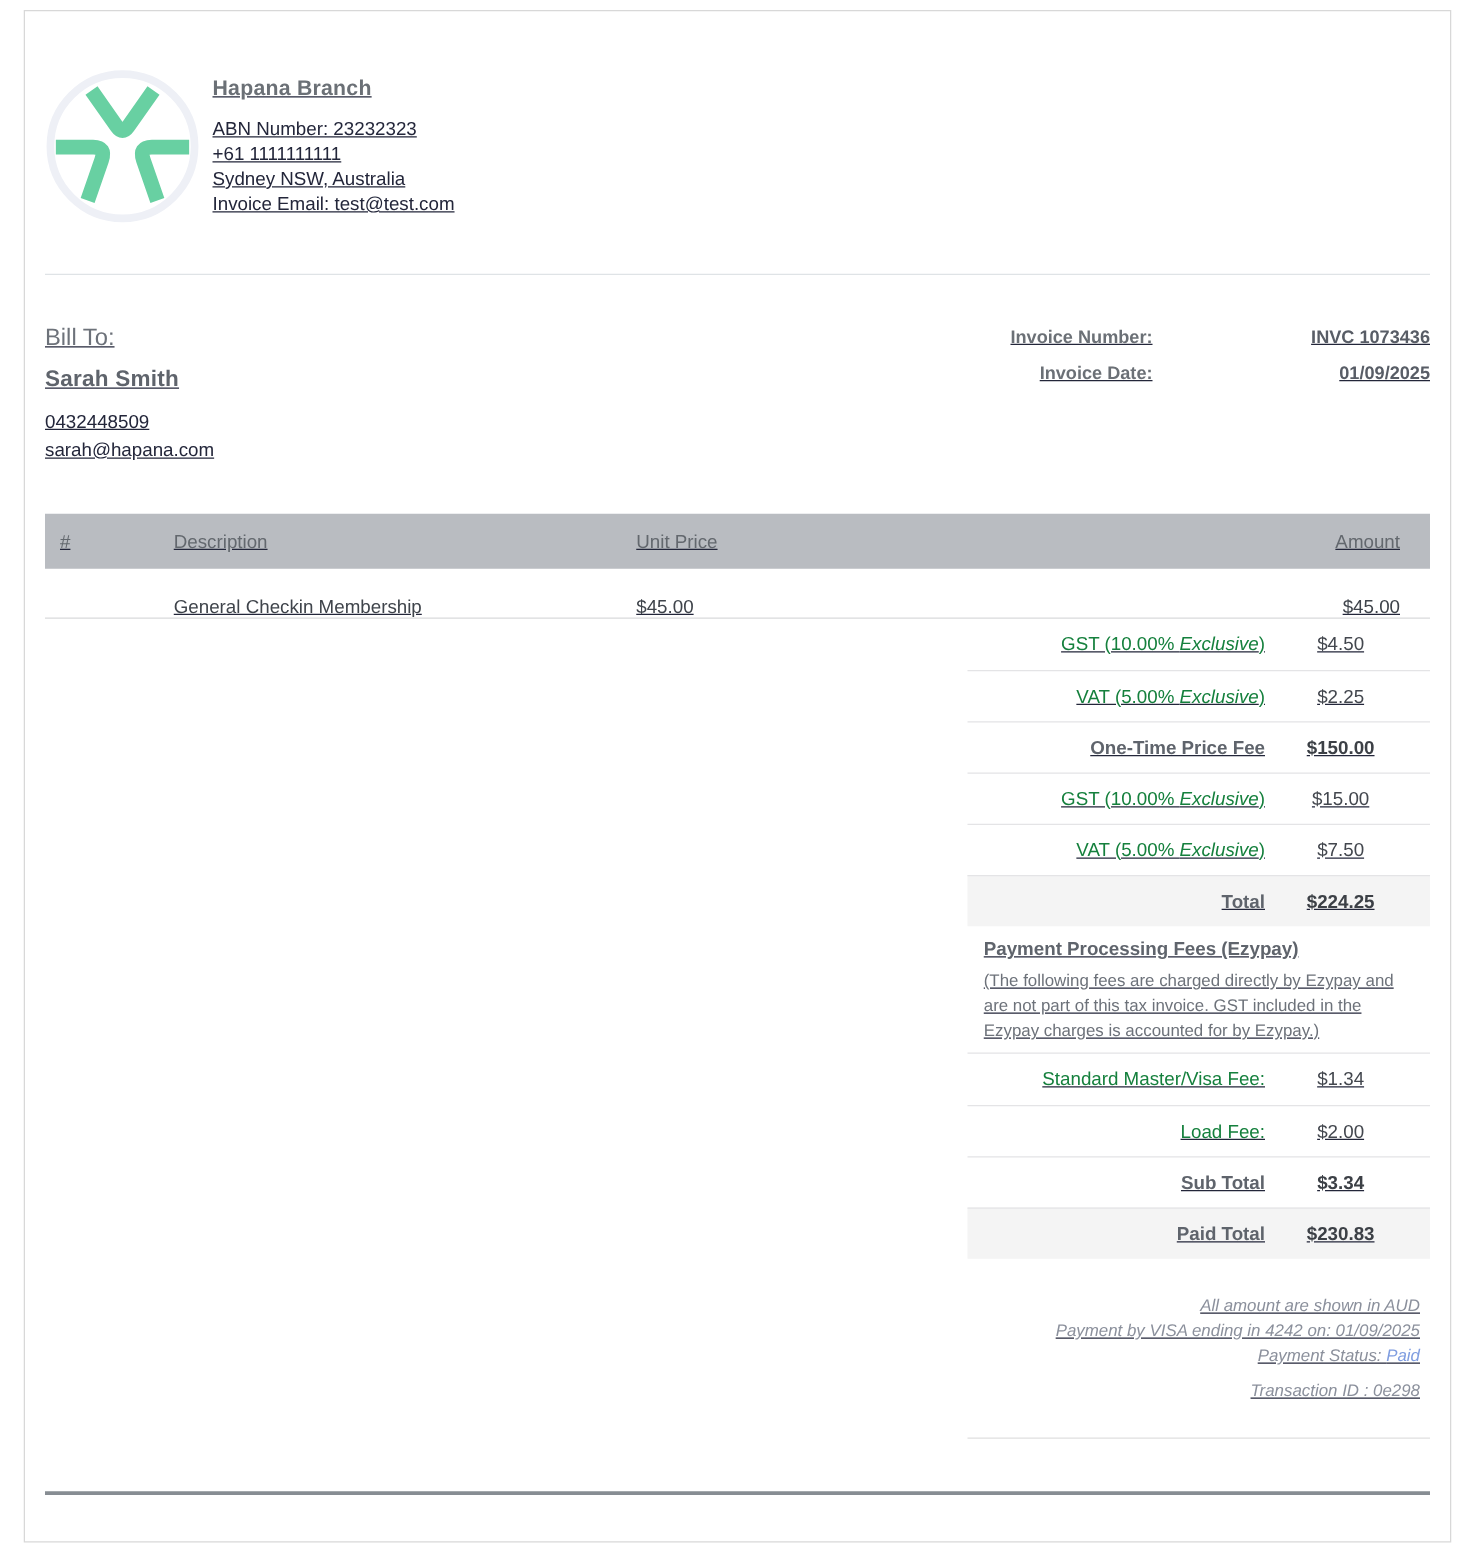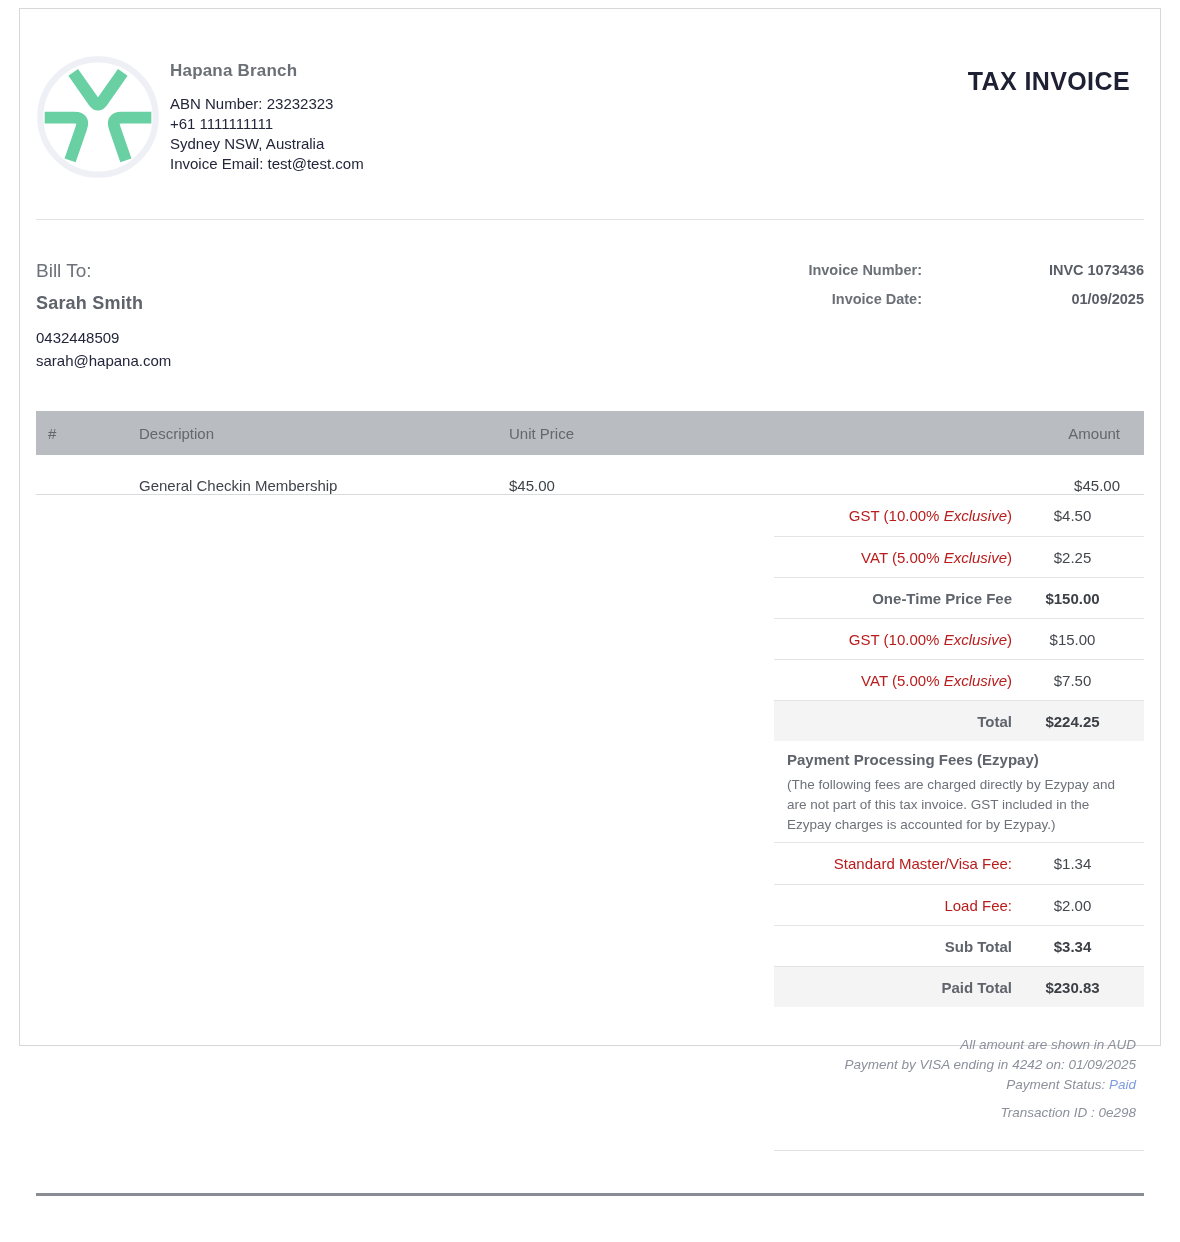--- a/index.html
+++ b/index.html
@@ -5,24 +5,25 @@
   * { box-sizing: border-box; }
   html,body { margin:0; padding:0; background:#ffffff; }
   body {
     width:1180px; height:1242px;
     font-family:"Liberation Sans", sans-serif;
     color:#23263a;
   }
   .page {
     position:relative;
     margin:8px 19px 12px 19px;
-    width:1142px; height:1038px;
+    width:1142px; height:1226px;
     border:1px solid #d8d8d8;
     padding:0 16px;
     background:#fff;
+    text-decoration:underline;
   }
 
   
   .header { display:flex; padding-top:46px; }
   .logo-wrap { width:124px; height:124px; flex:0 0 auto; }
   .brand-info { margin-left:10px; padding-top:6px; }
   .brand-name { font-size:17px; font-weight:bold; color:#6b7076; margin-bottom:13px; letter-spacing:.2px; }
   .brand-line { font-size:15px; color:#23263a; line-height:20px; }
   .doc-title {
     margin-left:auto; padding-top:12px; padding-right:14px;
@@ -57,21 +58,21 @@
   .col-price  { flex:1; }
   .col-amount { width:200px; text-align:right; padding-right:24px; }
 
   
   .summary { margin-left:auto; width:370px; }
   .srow {
     display:flex; align-items:center; height:41px;
     font-size:15px; border-top:1px solid #e4e4e6;
   }
   .srow.no-top { border-top:none; }
-  .slabel { flex:1; text-align:right; color:#b91c1c; }
+  .slabel { flex:1; text-align:right; color:#15803d; }
   .slabel em { font-style:italic; }
   .svalue { width:132px; text-align:center; padding-right:11px; color:#43474e; }
   .srow.bold .slabel { font-weight:bold; color:#5f646c; }
   .srow.bold .svalue { font-weight:bold; color:#3c4046; }
   .srow.highlight { background:#f4f4f4; }
 
   
   .fees-head { padding:10px 0 7px 13px; border-bottom:1px solid #e4e4e6; }
   .fees-title { font-size:15px; font-weight:bold; color:#5f646c; line-height:18px; }
   .fees-note  { margin-top:6px; width:340px; font-size:13.5px; color:#6d727a; line-height:20px; }
@@ -107,21 +108,20 @@
         </g>
       </svg>
     </div>
     <div class="brand-info">
       <div class="brand-name">Hapana Branch</div>
       <div class="brand-line">ABN Number: 23232323</div>
       <div class="brand-line">+61 1111111111</div>
       <div class="brand-line">Sydney NSW, Australia</div>
       <div class="brand-line">Invoice Email: test@test.com</div>
     </div>
-    <div class="doc-title">TAX INVOICE</div>
   </div>
 
   <div class="divider1"></div>
 
   <div class="billing">
     <div>
       <div class="bill-label">Bill To:</div>
       <div class="bill-name">Sarah Smith</div>
       <div class="bill-phone">0432448509</div>
       <div class="bill-email">sarah@hapana.com</div>

